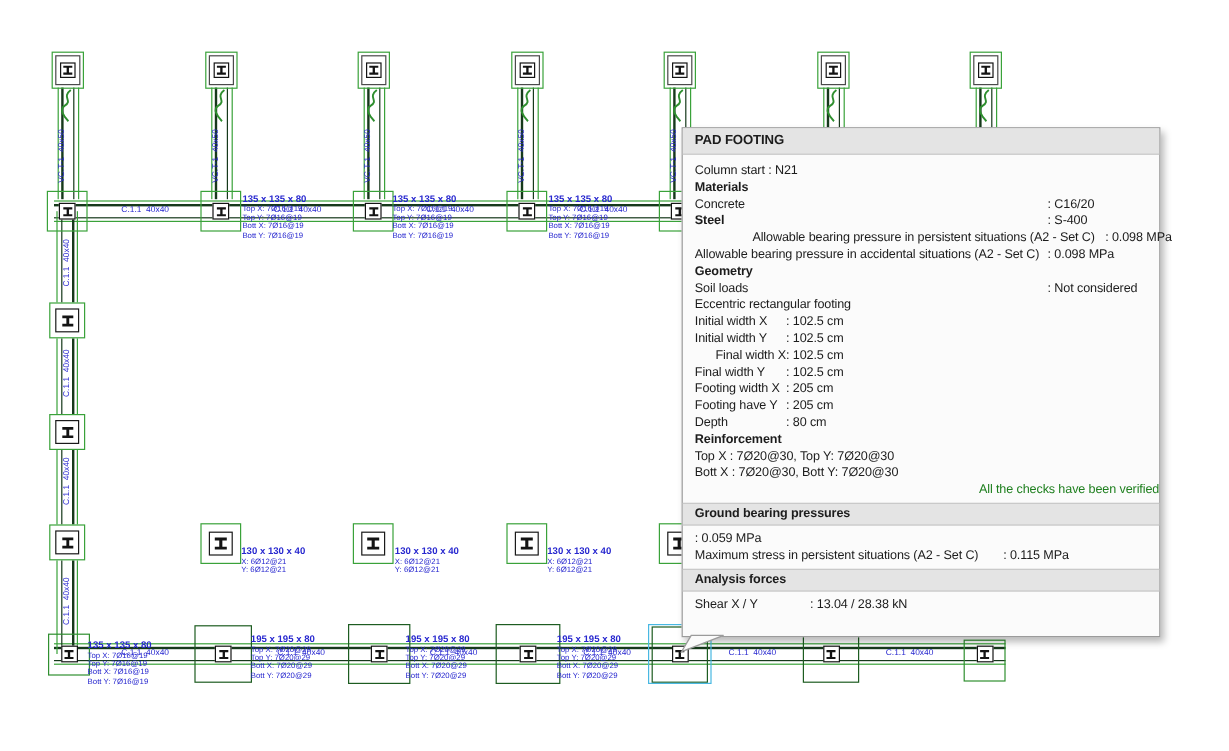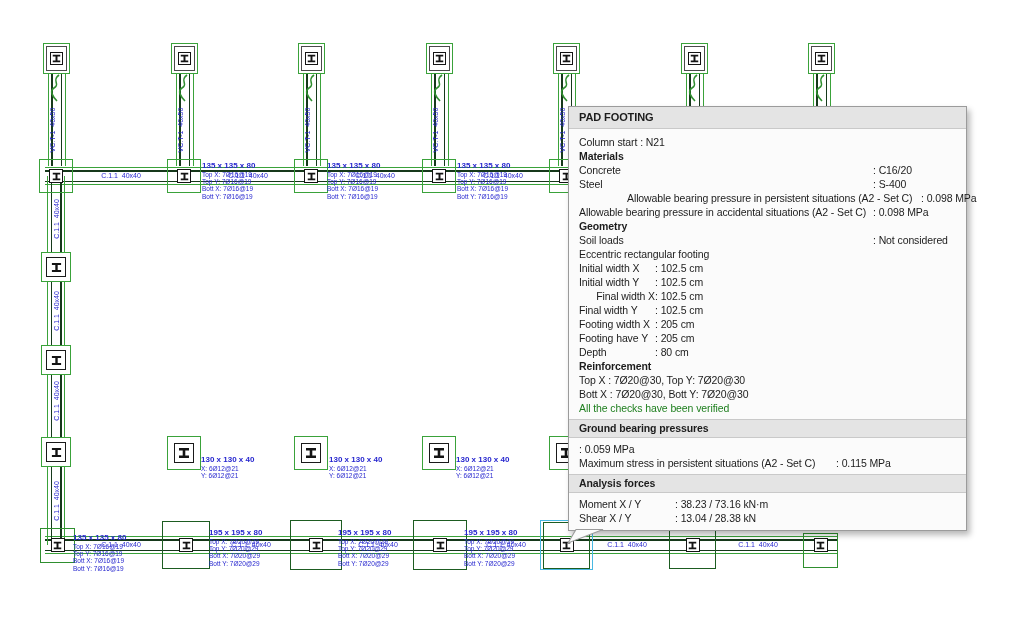--- a/index.html
+++ b/index.html
@@ -62,21 +62,21 @@
   .tooltip{position:absolute;left:568px;top:106px;width:399px;height:425px;box-sizing:border-box;
            background:#fbfbfb;border:1px solid #9b9b9b;box-shadow:3px 4px 6px rgba(0,0,0,.28);
            font-size:10.5px;letter-spacing:-0.1px;color:#1c1c1c;z-index:20;}
   .tt-title{height:21px;line-height:21px;background:#e4e4e4;border-bottom:1px solid #c9c9c9;
             font-weight:bold;font-size:11px;padding-left:10px;}
   .tt-rows{padding-top:6px;}
   .trow{display:flex;padding-left:10px;line-height:14px;height:14px;white-space:pre;}
   .trow .tl{flex:0 0 auto;}
   .trow .tv{flex:0 0 auto;}
   .t-b{font-weight:bold;}
-  .t-g{color:#1e7f1e;}
+  .t-g{color:#1e7f1e;justify-content:flex-end;}
   .t-s{background:#e4e4e4;border-top:1px solid #c9c9c9;border-bottom:1px solid #c9c9c9;
        font-weight:bold;margin:4px 0;height:19px;line-height:17px;box-sizing:border-box;}
   .ptr{position:absolute;left:559px;top:528px;z-index:21;}
 </style>
 </head>
 <body>
 
 <div class="canvas">
 
   <div class="hbeam" style="left:45px;top:167px;width:563px;">
@@ -544,21 +544,21 @@
         </div>
         <div class="trow t-b">
           <span class="tl">Materials</span>
           <span class="tv"></span>
         </div>
         <div class="trow t-kv">
           <span class="tl" style="min-width: 294px;">Concrete</span>
           <span class="tv">: C16/20</span>
         </div>
         <div class="trow t-kv">
-          <span class="tl" style="min-width: 294px;">Steel</span>
+          <span class="tl" style="min-width: 294px; font-weight: bold;">Steel</span>
           <span class="tv">: S-400</span>
         </div>
         <div class="trow t-kv">
           <span class="tl" style="min-width: 294px; margin-left: 48px;">Allowable bearing pressure in persistent situations (A2 - Set C)</span>
           <span class="tv">: 0.098 MPa</span>
         </div>
         <div class="trow t-kv">
           <span class="tl" style="min-width: 294px;">Allowable bearing pressure in accidental situations (A2 - Set C)</span>
           <span class="tv">: 0.098 MPa</span>
         </div>
@@ -625,24 +625,20 @@
         <div class="trow t-kv">
           <span class="tv">: 0.059 MPa</span>
         </div>
         <div class="trow t-kv">
           <span class="tl" style="min-width: 257px;">Maximum stress in persistent situations (A2 - Set C)</span>
           <span class="tv">: 0.115 MPa</span>
         </div>
         <div class="trow t-s">
           <span class="tl">Analysis forces</span>
           <span class="tv"></span>
-        </div>
-        <div class="trow t-kv">
-          <span class="tl" style="min-width: 96px;">Moment X / Y</span>
-          <span class="tv">: 38.23 / 73.16 kN·m</span>
         </div>
         <div class="trow t-kv">
           <span class="tl" style="min-width: 96px;">Shear X / Y</span>
           <span class="tv">: 13.04 / 28.38 kN</span>
         </div>
       </div>
   </div>
   <svg class="ptr" width="48" height="18">
     <polygon points="17,1.5 44,1.5 9,15" fill="#fbfbfb" stroke="#9b9b9b" stroke-width="1.1"></polygon>
   </svg>

